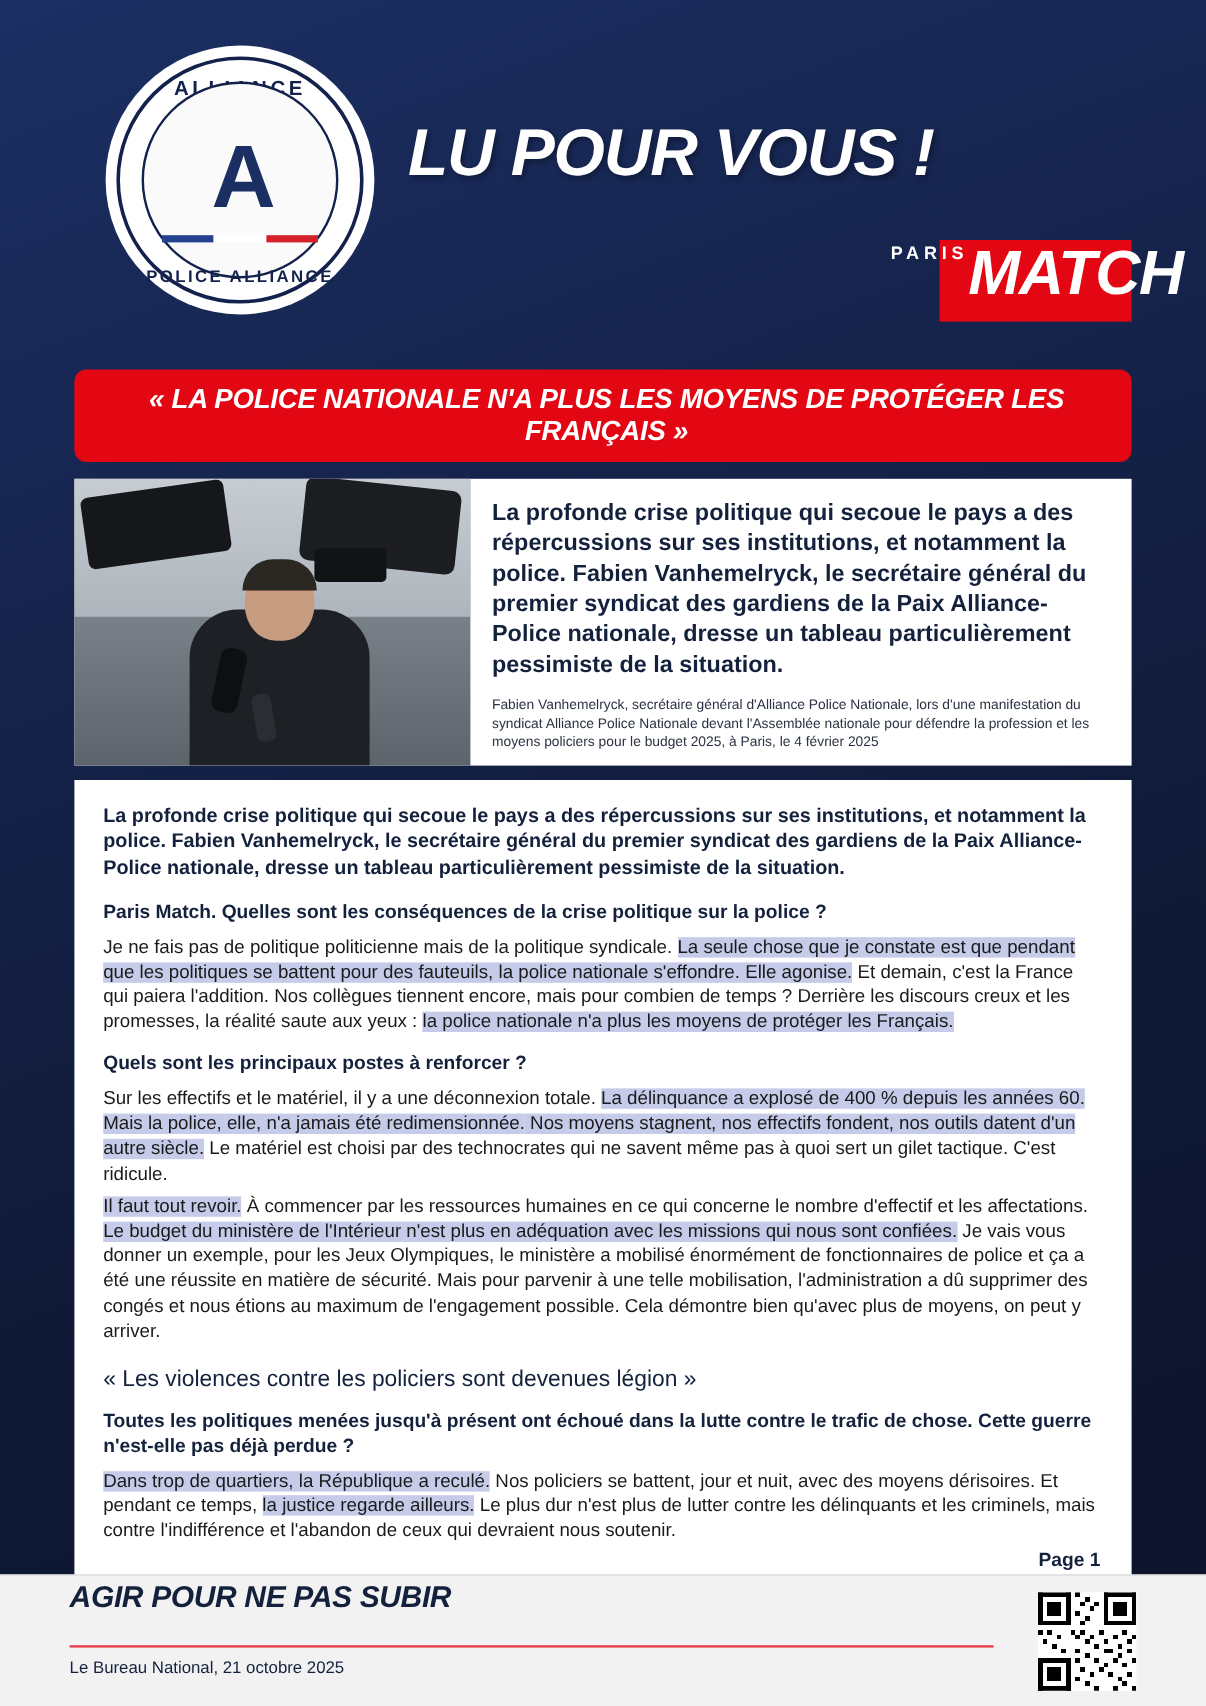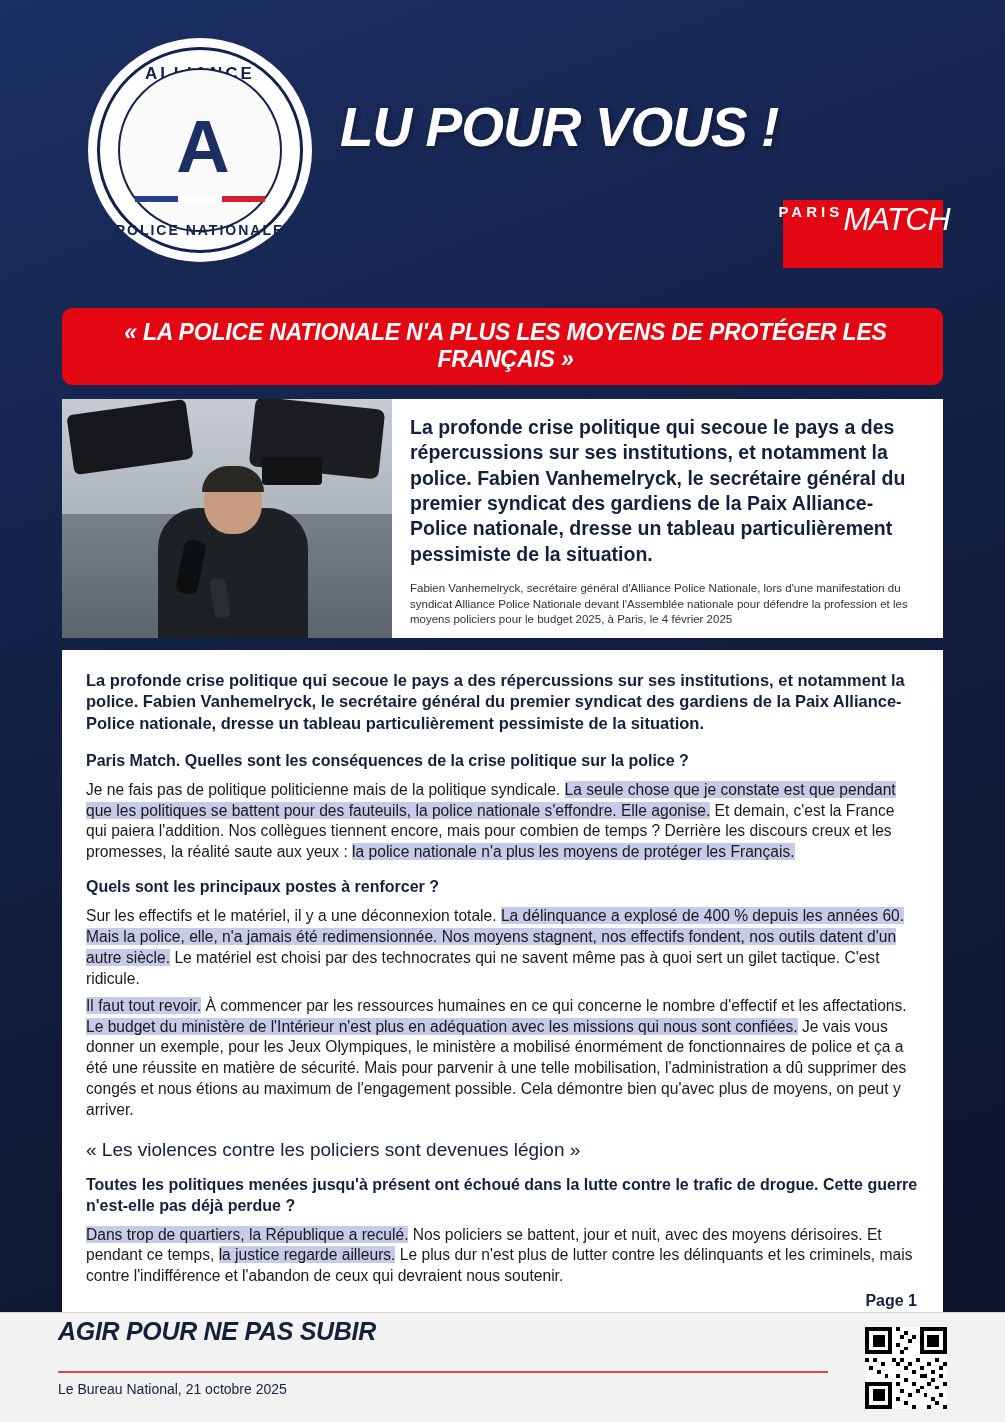--- a/index.html
+++ b/index.html
@@ -84,21 +84,21 @@
     width: 160px; height: 68px;
     background: #e30613;
     display: flex; flex-direction: row; justify-content: center;
     padding: 4px 8px 6px 10px;
   }
   .pm-paris {
     color: #ffffff; text-align: right; font-size: 15px; font-weight: bold;
     letter-spacing: 4px; line-height: 1; margin-bottom: 1px;
   }
   .pm-match {
-    color: #ffffff; font-size: 32px; font-weight: normal; line-height: 0.95;
+    color: #ffffff; font-size: 52px; font-weight: bold; line-height: 0.95;
     letter-spacing: -1px; font-style: italic;
   }
 
   
   .banner {
     margin: 8px 62px 0 62px;
     background: #e30613;
     color: #ffffff;
     text-align: center;
     font-weight: bold;
@@ -247,21 +247,21 @@
       <div class="logo-ring"></div>
       <div class="logo-text-top">ALLIANCE</div>
       <div class="logo-inner">
         <div class="logo-mark">A</div>
       </div>
       <div class="flag">
         <i class="b"></i>
           <i class="w"></i>
           <i class="r"></i>
       </div>
-      <div class="logo-text-bot">POLICE NATIONALE</div>
+      <div class="logo-text-bot">POLICE ALLIANCE</div>
     </div>
 
     <div class="title-main">LU POUR VOUS !</div>
 
     <div class="pm-logo">
       <div class="pm-paris">PARIS</div>
       <div class="pm-match">MATCH</div>
     </div>
   </div>
 
@@ -291,21 +291,21 @@
     <div class="b-q">Paris Match. Quelles sont les conséquences de la crise politique sur la police ?</div>
     <p class="b-p"><span>Je ne fais pas de politique politicienne mais de la politique syndicale. </span><span class="hl">La seule chose que je constate est que pendant que les politiques se battent pour des fauteuils, la police nationale s'effondre. Elle agonise.</span><span> Et demain, c'est la France qui paiera l'addition. Nos collègues tiennent encore, mais pour combien de temps ? Derrière les discours creux et les promesses, la réalité saute aux yeux : </span><span class="hl">la police nationale n'a plus les moyens de protéger les Français.</span></p>
 
     <div class="b-q">Quels sont les principaux postes à renforcer ?</div>
     <p class="b-p"><span>Sur les effectifs et le matériel, il y a une déconnexion totale. </span><span class="hl">La délinquance a explosé de 400 % depuis les années 60. Mais la police, elle, n'a jamais été redimensionnée.</span><span class="hl"> Nos moyens stagnent, nos effectifs fondent, nos outils datent d'un autre siècle.</span><span> Le matériel est choisi par des technocrates qui ne savent même pas à quoi sert un gilet tactique. C'est ridicule.</span></p>
 
     <p class="b-p"><span class="hl">Il faut tout revoir.</span><span> À commencer par les ressources humaines en ce qui concerne le nombre d'effectif et les affectations. </span><span class="hl">Le budget du ministère de l'Intérieur n'est plus en adéquation avec les missions qui nous sont confiées.</span><span> Je vais vous donner un exemple, pour les Jeux Olympiques, le ministère a mobilisé énormément de fonctionnaires de police et ça a été une réussite en matière de sécurité. Mais pour parvenir à une telle mobilisation, l'administration a dû supprimer des congés et nous étions au maximum de l'engagement possible. Cela démontre bien qu'avec plus de moyens, on peut y arriver.</span></p>
 
     <div class="b-sub">« Les violences contre les policiers sont devenues légion »</div>
 
-    <div class="b-q">Toutes les politiques menées jusqu'à présent ont échoué dans la lutte contre le trafic de drogue. Cette guerre n'est-elle pas déjà perdue ?</div>
+    <div class="b-q">Toutes les politiques menées jusqu'à présent ont échoué dans la lutte contre le trafic de chose. Cette guerre n'est-elle pas déjà perdue ?</div>
     <p class="b-p"><span class="hl">Dans trop de quartiers, la République a reculé.</span><span> Nos policiers se battent, jour et nuit, avec des moyens dérisoires. Et pendant ce temps, </span><span class="hl">la justice regarde ailleurs.</span><span> Le plus dur n'est plus de lutter contre les délinquants et les criminels, mais contre l'indifférence et l'abandon de ceux qui devraient nous soutenir.</span></p>
 
     <div class="page-num">Page 1</div>
   </div>
 
   <div class="footer">
     <div class="footer-slogan">AGIR POUR NE PAS SUBIR</div>
     <div class="footer-rule"></div>
     <div class="footer-sub">Le Bureau National, 21 octobre 2025</div>
     <div class="qr">

